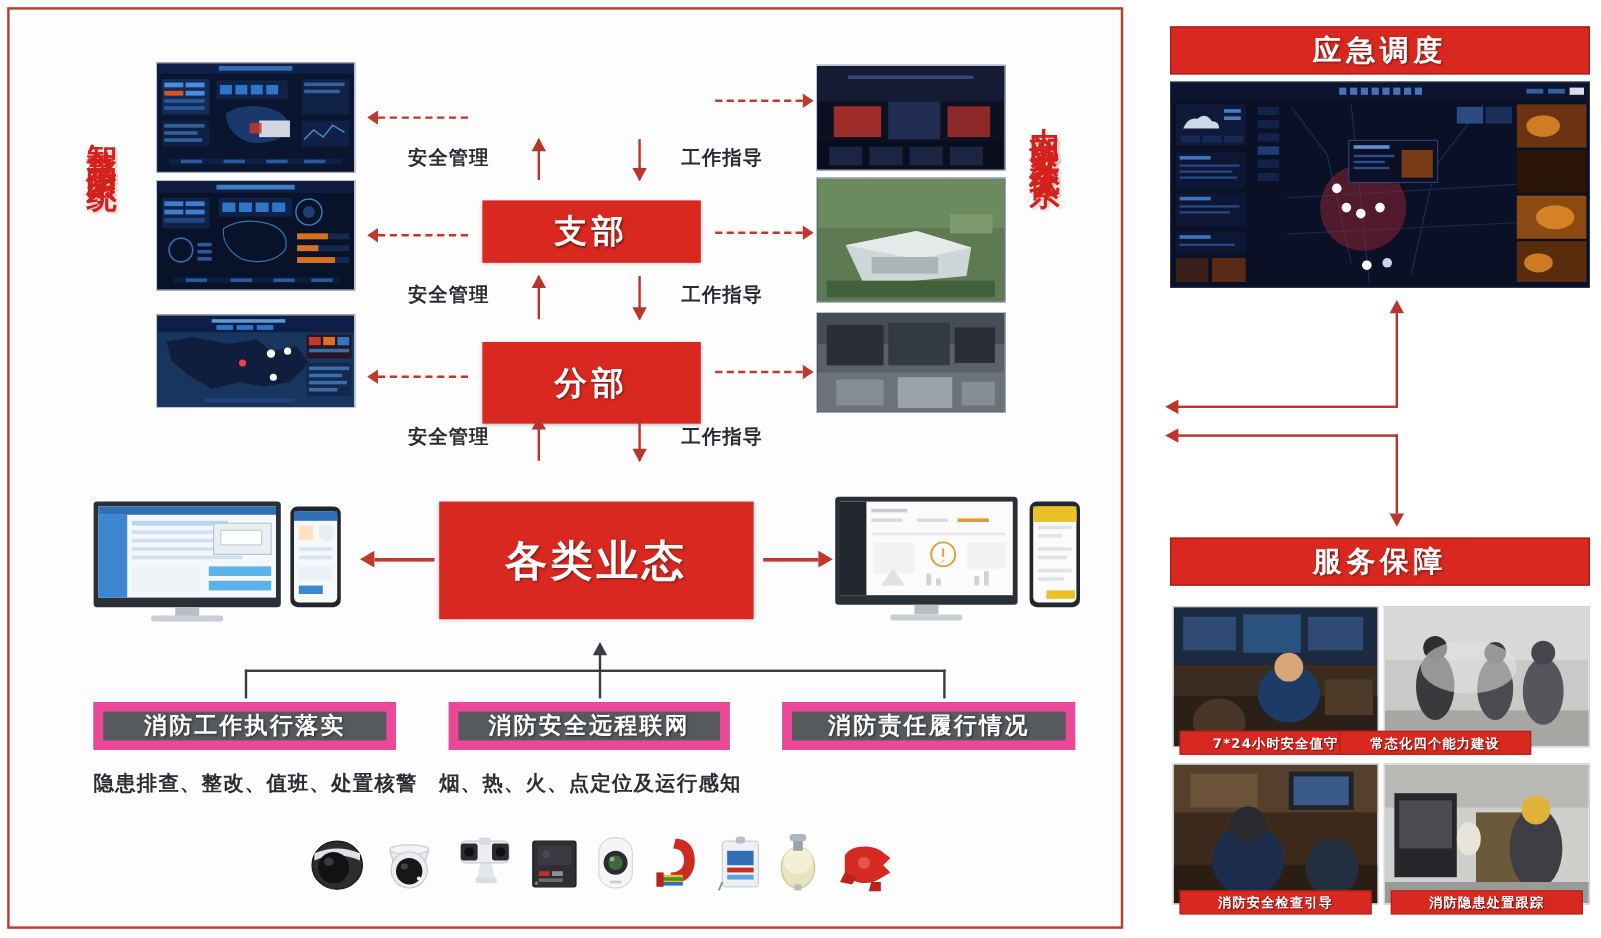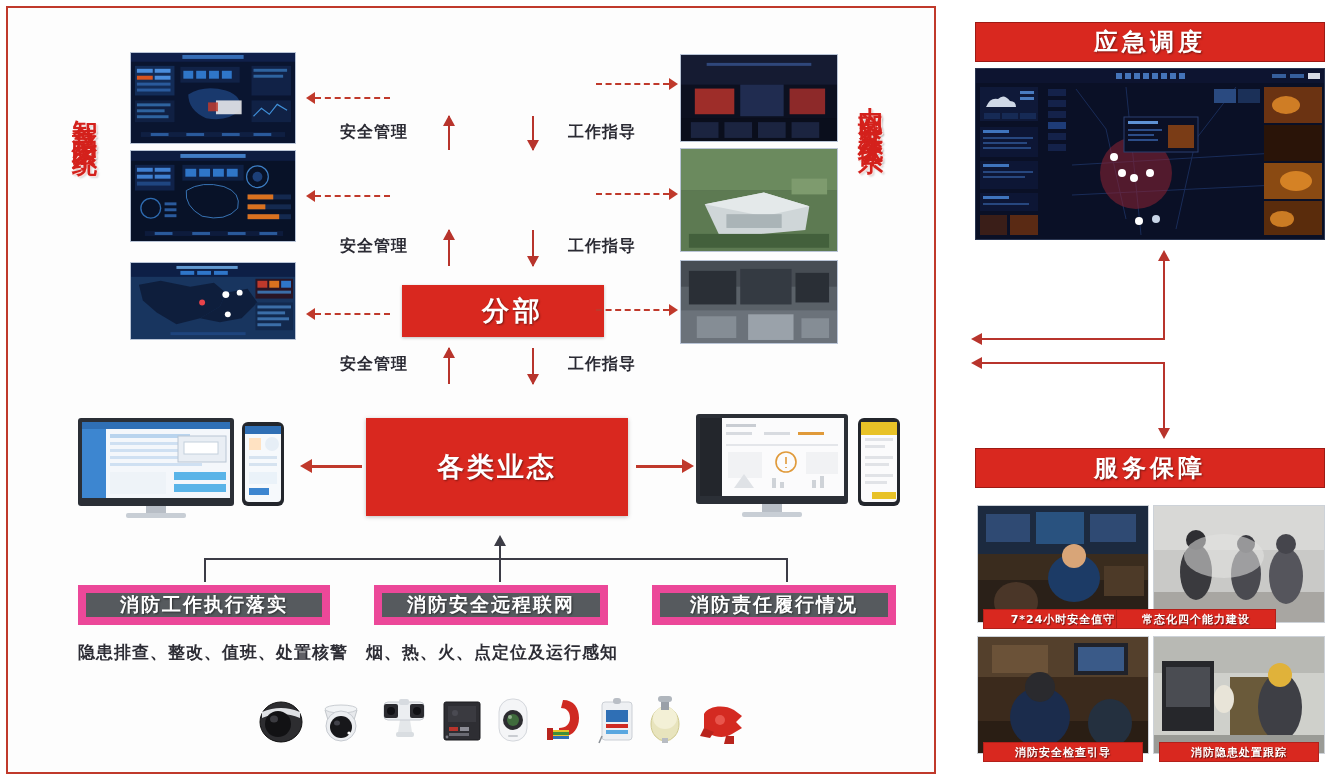--- a/index.html
+++ b/index.html
@@ -80,21 +80,21 @@
     border-left:9px solid #c0392b;
   }
 
   
   #biz-box{
     position:absolute;left:358px;top:410px;width:262px;height:98px;
     background:#d9281f;color:#fff;
     display:flex;flex-direction:column;align-items:center;justify-content:center;
     box-shadow:0 1px 4px rgba(0,0,0,.25);
   }
-  #biz-box .t1{font-size:27px;font-weight:bold;letter-spacing:3px;
+  #biz-box .t1{font-size:35px;font-weight:bold;letter-spacing:3px;
     text-shadow:1px 1px 2px rgba(0,0,0,.45);font-family:"DejaVu Sans",sans-serif;}
   #biz-box .t2{font-size:16px;font-weight:bold;margin-top:7px;letter-spacing:1px;
     text-shadow:1px 1px 1px rgba(0,0,0,.4);font-family:"DejaVu Sans",sans-serif;}
 
   
   .harrow{position:absolute;height:12px;display:flex;align-items:center;}
   .harrow .shaft{flex:1;height:3px;background:#c0392b;}
   .harrow .hleft{width:0;height:0;border-top:7px solid transparent;border-bottom:7px solid transparent;border-right:12px solid #c0392b;}
   .harrow .hright{width:0;height:0;border-top:7px solid transparent;border-bottom:7px solid transparent;border-left:12px solid #c0392b;}
 
@@ -288,21 +288,22 @@
     </div>
     <div class="dashrow" style="left:298px;top:182px;width:84px;">
       <div class="head-left"></div>
       <div class="line"></div>
     </div>
     <div class="dashrow" style="left:298px;top:300px;width:84px;">
       <div class="head-left"></div>
       <div class="line"></div>
     </div>
 
-    <div class="lvl-box" style="left:394px;top:277px;width:182px;height:52px;padding-left:20px;">分部</div>
+    <div class="lvl-box" style="left:394px;top:159px;width:182px;height:52px;">支部</div>
+    <div class="lvl-box" style="left:394px;top:277px;width:182px;height:68px;">分部</div>
 
     <div class="dashrow" style="left:588px;top:70px;width:82px;">
       <div class="line"></div>
       <div class="head-right"></div>
     </div>
     <div class="dashrow" style="left:588px;top:180px;width:82px;">
       <div class="line"></div>
       <div class="head-right"></div>
     </div>
     <div class="dashrow" style="left:588px;top:296px;width:82px;">

